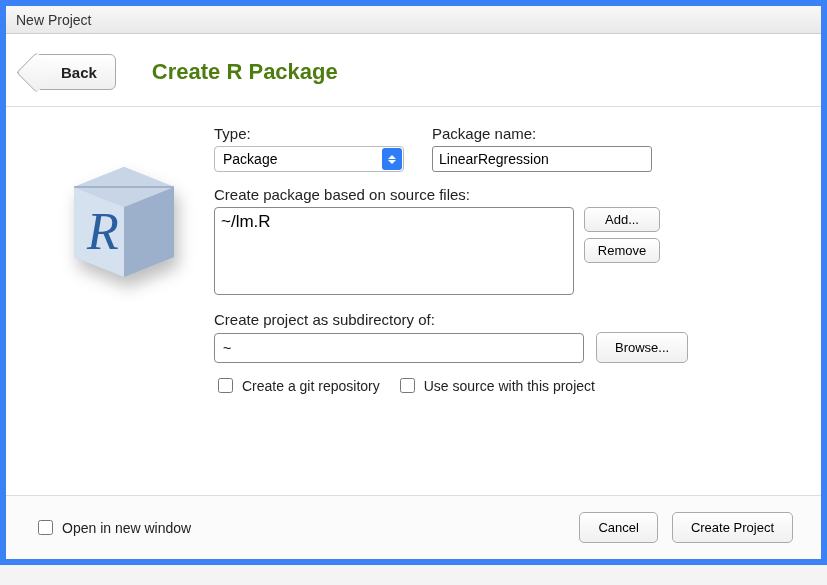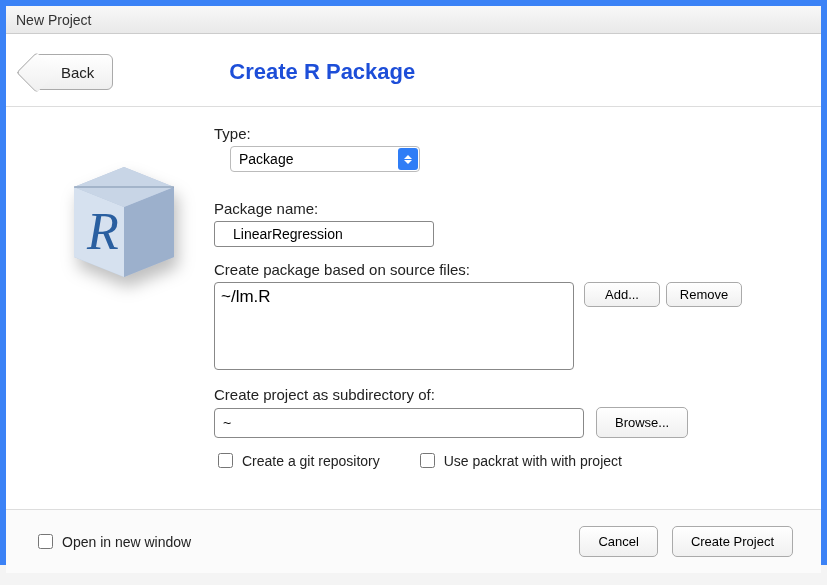--- a/index.html
+++ b/index.html
@@ -39,39 +39,40 @@
     position: relative;
     height: 36px;
     line-height: 36px;
     padding: 0 18px 0 26px;
     border: 1px solid #aaa;
     border-radius: 6px;
     background: linear-gradient(#ffffff,#efefef);
     font-size: 15px;
     color: #222;
     cursor: pointer;
-    margin-right: 116px;
+    margin-right: 36px;
+    font-weight: bold;
   }
   .back-btn::before {
     content: "";
     position: absolute;
     left: -13px;
     top: 3px;
     width: 28px;
     height: 28px;
     background: linear-gradient(135deg,#ffffff,#efefef);
     border-left: 1px solid #aaa;
     border-bottom: 1px solid #aaa;
     transform: rotate(45deg);
     border-radius: 4px;
   }
   .page-title {
     font-size: 22px;
     font-weight: bold;
-    color: #1d4ed8;
+    color: #4d7c0f;
   }
   .divider {
     border: none;
     border-top: 1px solid #ddd;
     margin: 0;
   }
   .body-area {
     flex: 1;
     display: flex;
     padding: 18px 28px 10px 28px;
@@ -84,32 +85,30 @@
     justify-content: center;
     padding-top: 22px;
   }
   .form-col {
     flex: 1;
   }
   .row {
     display: flex;
     gap: 28px;
     margin-bottom: 14px;
-    flex-direction: column;
   }
   .field-label {
     font-size: 15px;
     color: #222;
     display: block;
     margin-bottom: 4px;
   }
   .select-wrap {
     position: relative;
     width: 190px;
-    margin-left: 16px;
   }
   select.native {
     width: 100%;
     height: 26px;
     border: 1px solid #bbb;
     border-radius: 4px;
     background: #fff;
     font-size: 14px;
     padding: 0 28px 0 8px;
     appearance: none;
@@ -136,21 +135,21 @@
     border-left:4px solid transparent;
     border-right:4px solid transparent;
   }
   .select-arrows::before { border-bottom:4px solid #fff; }
   .select-arrows::after  { border-top:4px solid #fff; }
   input[type=text].name-input {
     width: 220px;
     height: 26px;
     border: 1px solid #888;
     border-radius: 3px;
-    padding: 0 18px;
+    padding: 0 6px;
     font-size: 14px;
   }
   .source-area {
     display:flex;
     gap:10px;
     margin-bottom: 16px;
     align-items: flex-start;
   }
   textarea.source-list {
     width: 360px;
@@ -171,41 +170,41 @@
     cursor: pointer;
     min-width: 76px;
   }
   .btn.big {
     padding: 7px 18px;
     font-size: 13px;
     min-width: auto;
   }
   .side-btns {
     display:flex;
-    flex-direction: row;
+    flex-direction: column;
     gap: 6px;
   }
   .subdir-row {
     display:flex;
     gap:12px;
     align-items:center;
     margin-bottom: 12px;
   }
   input[type=text].subdir-input {
     flex: 1;
     height: 30px;
     border: 1px solid #888;
     border-radius: 4px;
     padding: 0 8px;
     font-size: 14px;
     max-width: 370px;
   }
   .chk-row {
     display:flex;
-    gap: 36px;
+    gap: 16px;
     font-size: 14px;
     color: #222;
     margin-top: 4px;
   }
   .chk-row label { display:flex; align-items:center; gap:6px; }
   input[type=checkbox] { width:15px; height:15px; }
   .footer {
     border-top: 1px solid #ddd;
     padding: 16px 28px;
     display:flex;
@@ -283,21 +282,21 @@
         <button class="btn big">Browse...</button>
       </div>
 
       <div class="chk-row">
         <label>
           <input type="checkbox" style="">
           <span>Create a git repository</span>
         </label>
         <label>
           <input type="checkbox" style="">
-          <span>Use packrat with with project</span>
+          <span>Use source with this project</span>
         </label>
       </div>
 
     </div>
   </div>
 
   <div class="footer">
     <label style="display:flex;align-items:center;gap:6px;font-size:14px;">
       <input type="checkbox" style="">
       <span>Open in new window</span>

